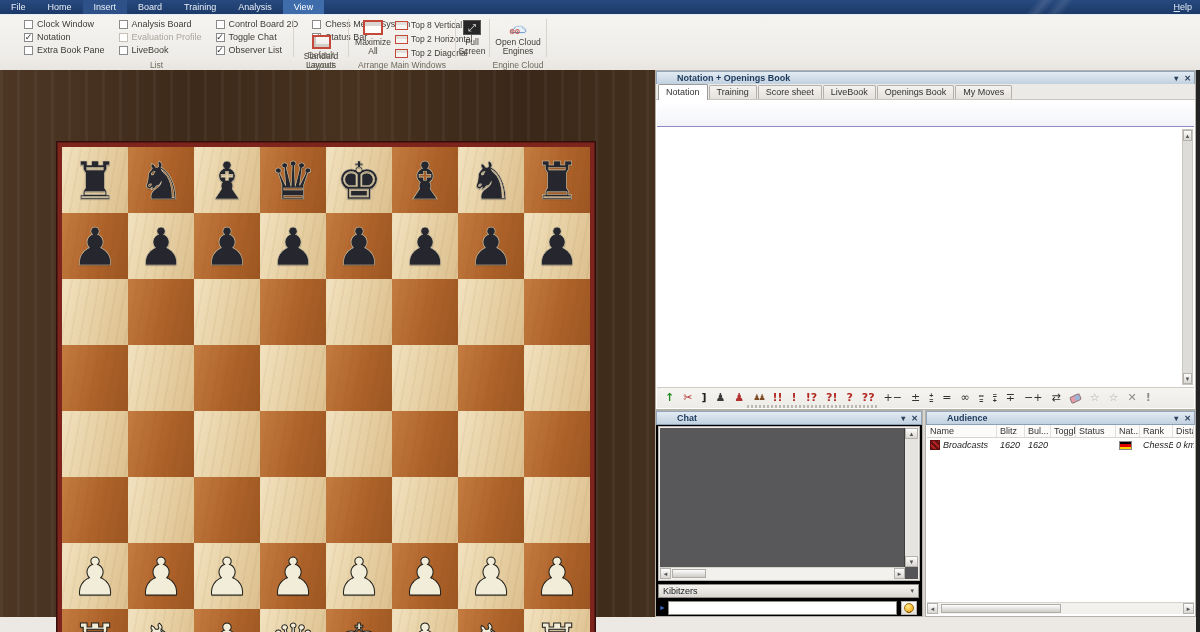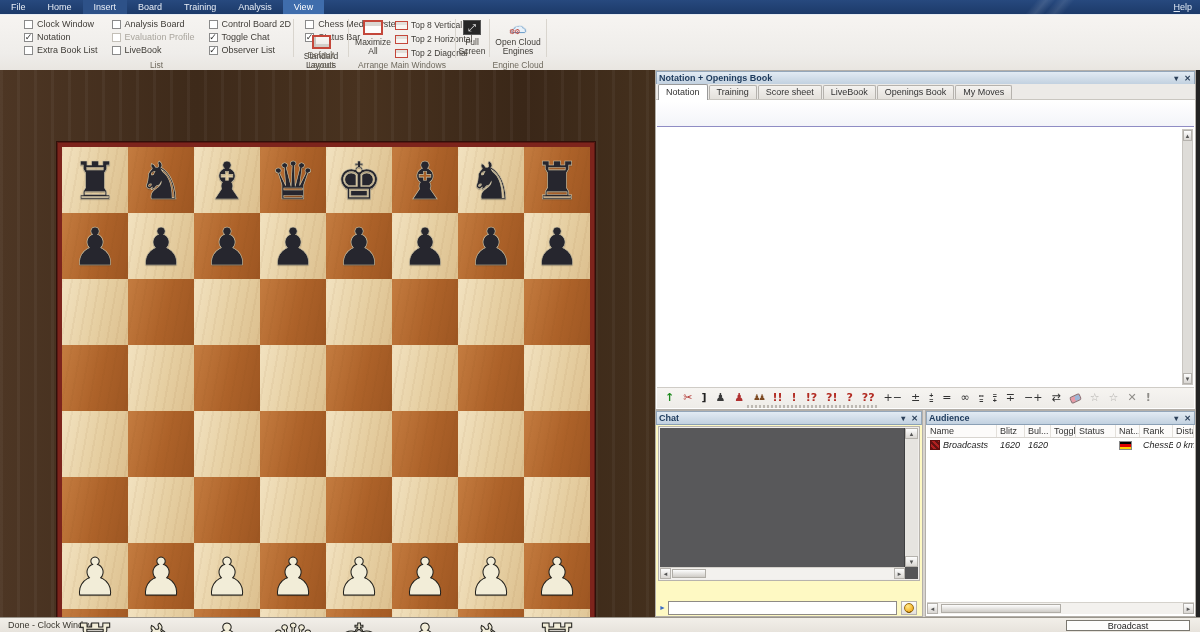--- a/index.html
+++ b/index.html
@@ -54,21 +54,21 @@
   .sq.dark{background:linear-gradient(105deg,#c47c40,#ad6229 55%,#9d5622);}
   .sq.light::after,.sq.dark::after{content:"";position:absolute;inset:0;
       background:repeating-linear-gradient(100deg,rgba(120,70,20,.05) 0 2px,transparent 2px 9px);}
   .piece{position:absolute;inset:0;text-align:center;line-height:68px;font-size:52px;font-family:"DejaVu Sans",sans-serif;z-index:1;}
   .piece.black{color:#26262e;-webkit-text-stroke:.6px #cfc5a8;text-shadow:0 1px 1px rgba(0,0,0,.35);}
   .piece.white{color:#f2edd8;-webkit-text-stroke:1px #21201c;text-shadow:0 1px 1px rgba(0,0,0,.35);}
 
   
   .panel-titlebar{position:absolute;left:0;right:0;top:0;height:14px;
       background:linear-gradient(#e2ebf3,#c2d1e0);border:1px solid #94a7ba;border-bottom-color:#8ba0b5;
-      font-weight:bold;color:#1d3a5c;font-size:9px;line-height:12px;padding-left:2px;}
+      font-weight:bold;color:#1d3a5c;font-size:9px;line-height:12px;padding-left:20px;}
   .panel-btns{position:absolute;right:3px;top:0;height:13px;display:flex;gap:6px;align-items:center;color:#2a3f58;font-size:8px;font-weight:bold;}
 
   
   .notation-panel{position:absolute;left:655px;top:70px;width:541px;height:340px;background:#fff;border:1px solid #b3afa9;}
   .ntabs{position:absolute;left:0;right:0;top:13px;height:16px;background:#eceae7;border-bottom:1px solid #c9c6c0;display:flex;align-items:flex-end;padding-left:2px;}
   .ntab{height:14px;line-height:13px;padding:0 7px;border:1px solid #b5b2ad;border-bottom:none;background:linear-gradient(#f4f2ef,#e4e1dc);margin-right:1px;border-radius:2px 2px 0 0;color:#333;}
   .ntab.active{background:#fff;height:16px;line-height:15px;font-weight:normal;margin-bottom:-1px;border-color:#9a9a9a;}
   .nheader{position:absolute;left:1px;right:1px;top:30px;height:26px;background:linear-gradient(#ffffff,#f3f4f9);border-bottom:1px solid #8f8cc4;}
   .nbody{position:absolute;left:1px;right:1px;top:56px;bottom:22px;background:#fff;}
   .vscroll{position:absolute;right:2px;top:58px;width:11px;bottom:24px;background:#dedcd8;border:1px solid #c8c5c0;}
@@ -78,21 +78,21 @@
   .tb-icon{font-size:11px;line-height:20px;cursor:default;font-family:"DejaVu Sans",sans-serif;}
   .tb-icon.bold{font-weight:bold;}
   .tb-icon.small{font-size:8px;letter-spacing:-2px;}
   .tb-stack{display:inline-flex;flex-direction:column;align-items:center;font-size:7px;line-height:5.5px;font-weight:bold;}
   .tb-eraser{width:11px;height:7px;border-radius:2px;transform:rotate(-25deg);
       background:linear-gradient(90deg,#e89aa6 0 45%,#9db6d8 45%);border:1px solid #8c6f74;}
   .drag-dots{position:absolute;left:90px;bottom:0;width:130px;height:3px;
       background:repeating-linear-gradient(90deg,#bcb8b2 0 2px,transparent 2px 4px);}
 
   
-  .chat-panel{position:absolute;left:655px;top:410px;width:268px;height:207px;background:#fef9c3;border:1px solid #b3afa9;}
+  .chat-panel{position:absolute;left:655px;top:410px;width:268px;height:207px;background:#000000;border:1px solid #b3afa9;}
   .chat-box{position:absolute;left:2px;right:2px;top:15px;height:155px;background:#f0eeec;border:1px solid #b7b3ad;}
   .chat-dark{position:absolute;left:1px;top:1px;right:14px;bottom:13px;background:#58585a;border-right:1px solid #3f3f41;}
   .chat-vscroll{position:absolute;right:1px;top:1px;width:13px;bottom:13px;background:#e6e4e0;}
   .chat-hscroll{position:absolute;left:1px;right:14px;bottom:1px;height:12px;background:#f3f1ee;border-top:1px solid #d5d2cc;}
   .h-btn{position:absolute;top:0;bottom:0;width:11px;background:linear-gradient(#fdfdfd,#d9d6d2);border:1px solid #b5b2ad;color:#555;font-size:6px;text-align:center;line-height:10px;}
   .h-thumb{position:absolute;left:12px;top:1px;width:34px;bottom:1px;background:linear-gradient(#fdfdfd,#cfccc7);border:1px solid #b0ada7;}
   .chat-corner{position:absolute;right:1px;bottom:1px;width:13px;height:12px;background:#55555**7;background:#555557;}
   .kibitzers{position:absolute;left:2px;right:3px;top:173px;height:14px;background:linear-gradient(#f5f3f0,#dbd8d3);border:1px solid #8f8b85;line-height:12px;padding-left:4px;color:#222;}
   .kib-arrow{position:absolute;right:4px;top:0;font-size:7px;color:#555;line-height:12px;}
   .chat-input-row{position:absolute;left:2px;right:3px;top:190px;height:14px;}
@@ -162,21 +162,21 @@
             <div class="cb-item">
               <span class="cb-box"></span>
               <span>Clock Window</span>
             </div>
             <div class="cb-item">
               <span class="cb-box">✓</span>
               <span>Notation</span>
             </div>
             <div class="cb-item">
               <span class="cb-box"></span>
-              <span>Extra Book List</span>
+              <span>Extra Book Pane</span>
             </div>
           </div>
           <div class="cb-col">
             <div class="cb-item">
               <span class="cb-box"></span>
               <span>Analysis Board</span>
             </div>
             <div class="cb-item disabled">
               <span class="cb-box"></span>
               <span>Evaluation Profile</span>
@@ -473,20 +473,24 @@
         <div class="scroll-btn" style="top:0;">▲</div>
         <div class="scroll-btn" style="bottom:0;">▼</div>
       </div>
       <div class="chat-hscroll">
         <div class="h-btn" style="left:0;">◄</div>
         <div class="h-thumb"></div>
         <div class="h-btn" style="right:0;">►</div>
       </div>
       <div class="chat-corner"></div>
     </div>
+    <div class="kibitzers">
+      <span>Kibitzers</span>
+      <span class="kib-arrow">▾</span>
+    </div>
     <div class="chat-input-row">
       <span class="chat-input-arrow">►</span>
       <div class="chat-input"></div>
       <div class="smiley-btn">
           <span class="smiley">‿</span>
         </div>
     </div>
   </div>
 
   <div class="vsplit"></div>
@@ -526,18 +530,14 @@
       </div>
     <div class="aud-hscroll">
       <div class="h-btn" style="left:0;">◄</div>
       <div class="aud-thumb"></div>
       <div class="h-btn" style="right:0;">►</div>
     </div>
   </div>
 
   <div class="edge-strip"></div>
 
-  <div class="statusbar">
-    <span class="status-text">Done - Clock Window</span>
-    <div class="broadcast-btn">Broadcast</div>
-  </div>
 
 </div>
 
 </body></html>

